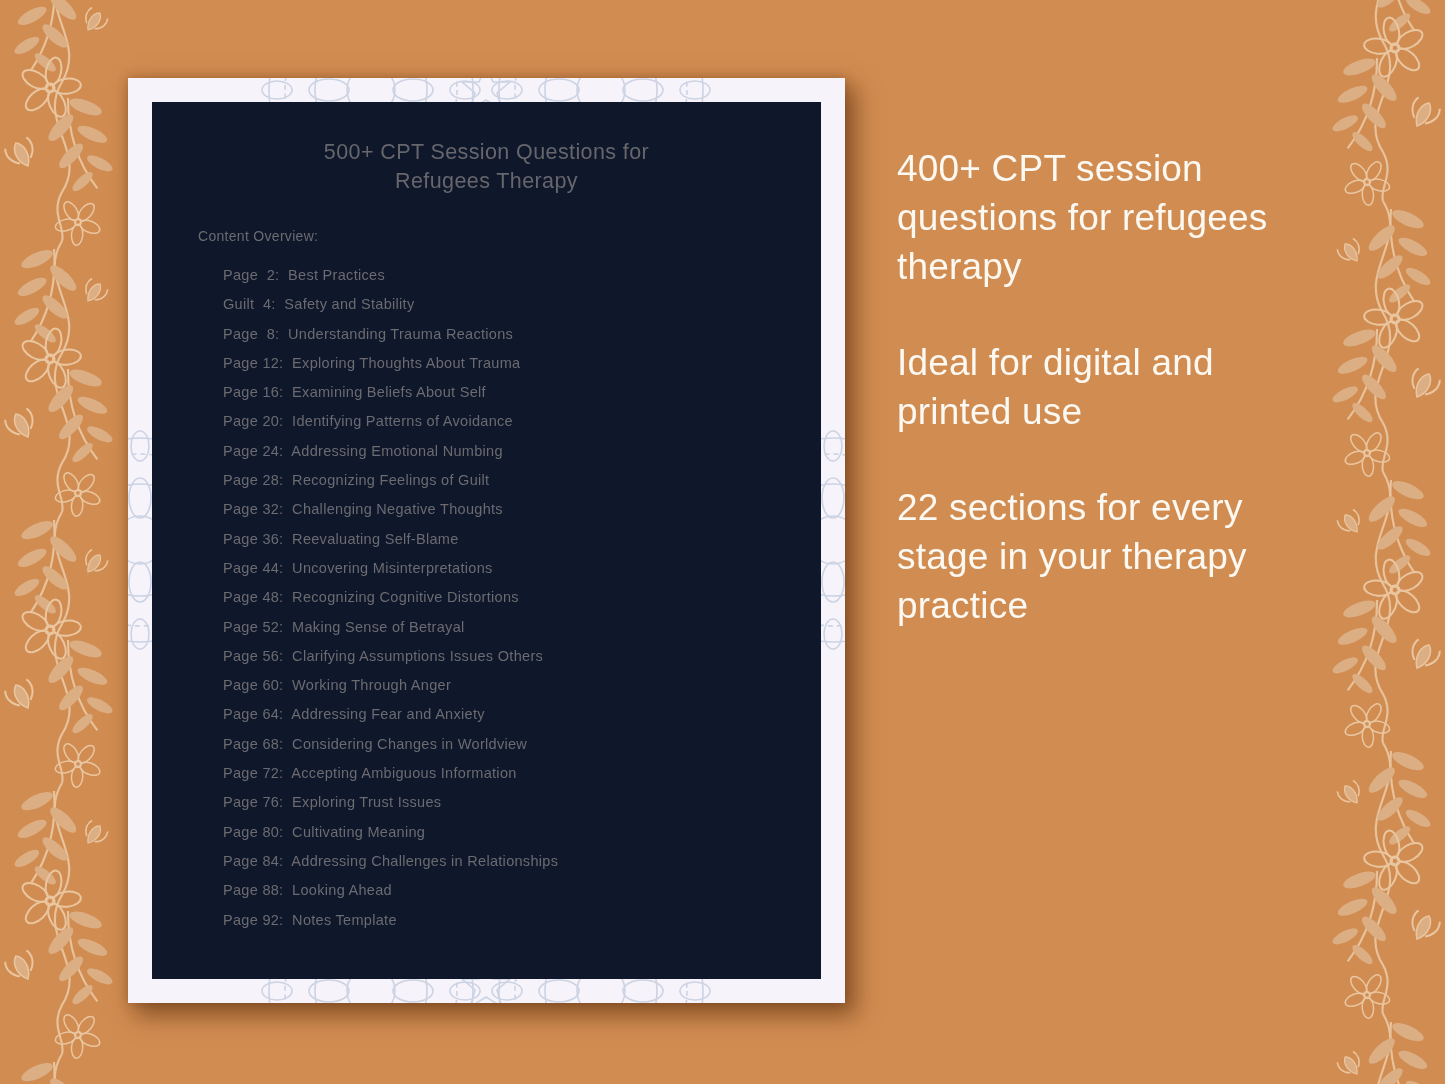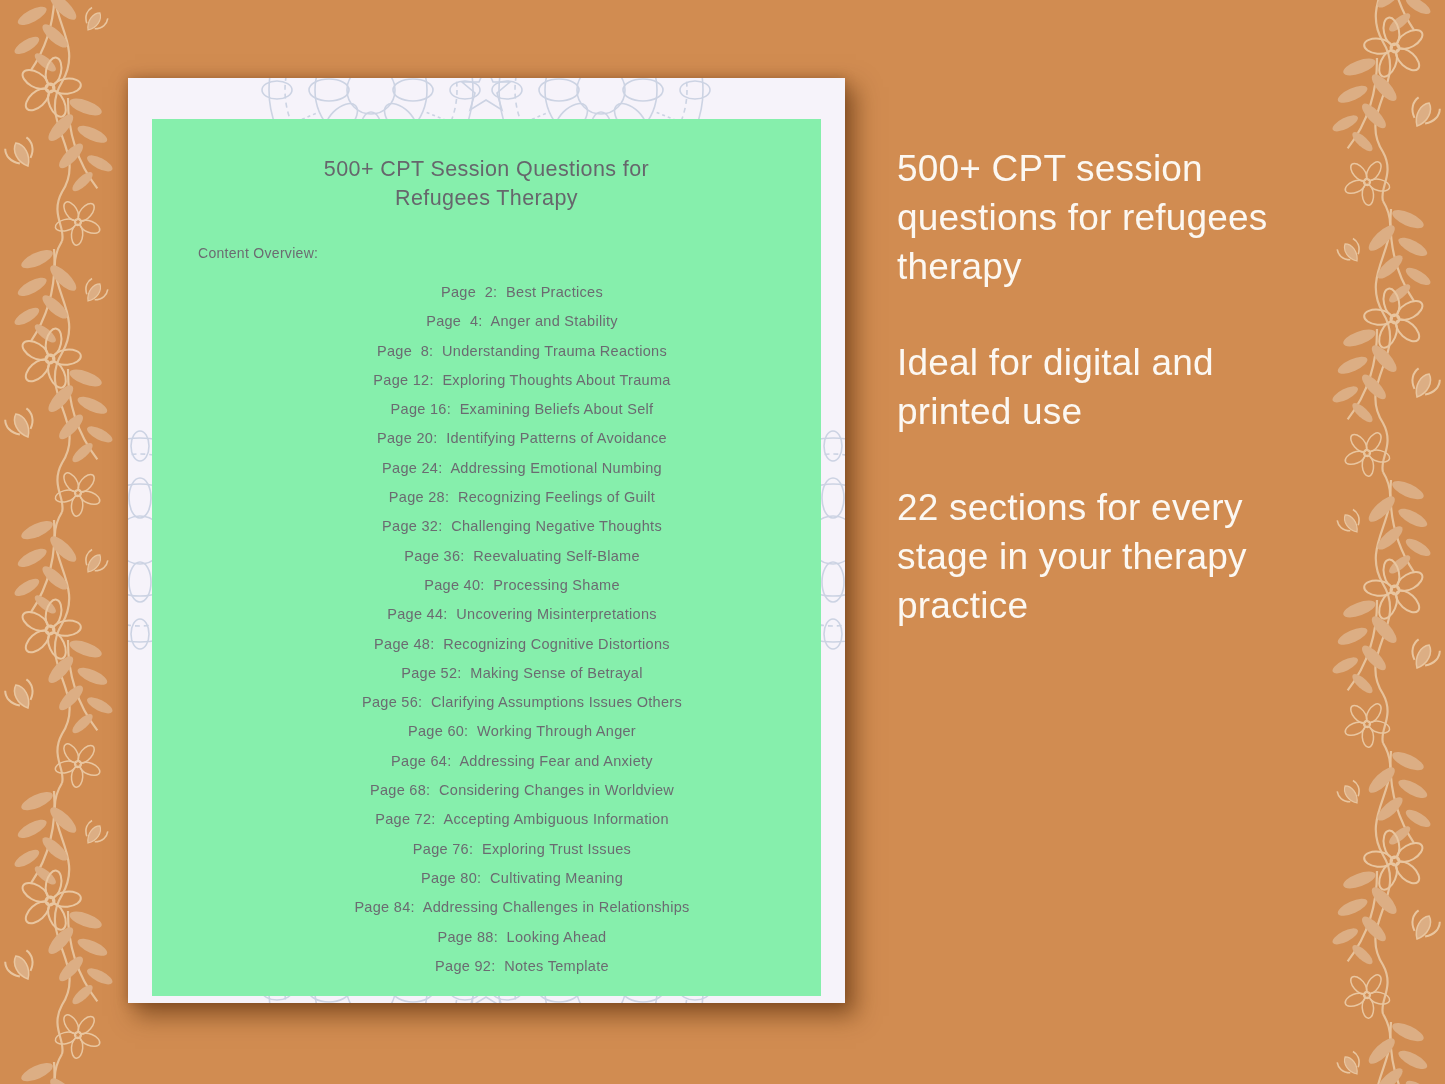--- a/index.html
+++ b/index.html
@@ -18,37 +18,37 @@
   .vine .bd{fill:#dcae84;stroke:#e9c6a0;stroke-width:1.5;}
 
   .card{
     position:absolute;left:128px;top:78px;width:717px;height:925px;
     background:#f6f3fa;overflow:hidden;
     box-shadow:9px 11px 22px 2px rgba(88,44,10,.58), 0 0 10px rgba(100,55,20,.35);
   }
   .mandalas{position:absolute;inset:0;z-index:1;}
   .mandalas .mst{fill:none;stroke:#ccd3e3;stroke-width:1.6;}
   .panel{
-    position:absolute;left:24px;top:41px;width:669px;height:877px;
-    background:#86efac;z-index:2;box-sizing:border-box;
+    position:absolute;left:24px;top:24px;width:669px;height:877px;
+    background:#0f172a;z-index:2;box-sizing:border-box;
     padding-top:36px;
   }
   .doc-title{
     margin:0;text-align:center;white-space:pre-line;
     font-size:21.5px;line-height:29px;font-weight:500;
     color:#66666c;letter-spacing:.4px;
   }
   .overview-label{
     margin:28px 0 0 46px;
     font-size:14px;line-height:24px;color:#6b6b71;letter-spacing:.3px;
   }
   .toc{margin:13px 0 0 71px;}
   .toc-entry{
     white-space:pre;font-size:14.5px;line-height:29.3px;
-    color:#6b6b71;letter-spacing:.3px;text-align:center;
+    color:#6b6b71;letter-spacing:.3px;
   }
 
   .marketing{
     position:absolute;left:897px;top:144px;width:480px;
   }
   .marketing-bullet{
     white-space:pre-line;color:#fcf8f2;
     font-size:37px;line-height:49px;font-weight:400;letter-spacing:.2px;
     margin:0 0 47px 0;
   }
@@ -166,49 +166,48 @@
       <use href="#mandala" transform="translate(12,462)"></use>
       <use href="#mandala" transform="translate(705,462)"></use>
     </svg>
 
     <div class="panel">
       <h1 class="doc-title">500+ CPT Session Questions for
 Refugees Therapy</h1>
       <div class="overview-label">Content Overview:</div>
       <div class="toc">
           <div class="toc-entry">Page  2:  Best Practices</div>
-          <div class="toc-entry">Page  4:  Anger and Stability</div>
+          <div class="toc-entry">Guilt  4:  Safety and Stability</div>
           <div class="toc-entry">Page  8:  Understanding Trauma Reactions</div>
           <div class="toc-entry">Page 12:  Exploring Thoughts About Trauma</div>
           <div class="toc-entry">Page 16:  Examining Beliefs About Self</div>
           <div class="toc-entry">Page 20:  Identifying Patterns of Avoidance</div>
           <div class="toc-entry">Page 24:  Addressing Emotional Numbing</div>
           <div class="toc-entry">Page 28:  Recognizing Feelings of Guilt</div>
           <div class="toc-entry">Page 32:  Challenging Negative Thoughts</div>
           <div class="toc-entry">Page 36:  Reevaluating Self-Blame</div>
-          <div class="toc-entry">Page 40:  Processing Shame</div>
           <div class="toc-entry">Page 44:  Uncovering Misinterpretations</div>
           <div class="toc-entry">Page 48:  Recognizing Cognitive Distortions</div>
           <div class="toc-entry">Page 52:  Making Sense of Betrayal</div>
           <div class="toc-entry">Page 56:  Clarifying Assumptions Issues Others</div>
           <div class="toc-entry">Page 60:  Working Through Anger</div>
           <div class="toc-entry">Page 64:  Addressing Fear and Anxiety</div>
           <div class="toc-entry">Page 68:  Considering Changes in Worldview</div>
           <div class="toc-entry">Page 72:  Accepting Ambiguous Information</div>
           <div class="toc-entry">Page 76:  Exploring Trust Issues</div>
           <div class="toc-entry">Page 80:  Cultivating Meaning</div>
           <div class="toc-entry">Page 84:  Addressing Challenges in Relationships</div>
           <div class="toc-entry">Page 88:  Looking Ahead</div>
           <div class="toc-entry">Page 92:  Notes Template</div>
         </div>
     </div>
   </div>
 
   <div class="marketing">
-      <div class="marketing-bullet">500+ CPT session
+      <div class="marketing-bullet">400+ CPT session
 questions for refugees
 therapy</div>
       <div class="marketing-bullet">Ideal for digital and
 printed use</div>
       <div class="marketing-bullet">22 sections for every
 stage in your therapy
 practice</div>
     </div>
 
 </div>

